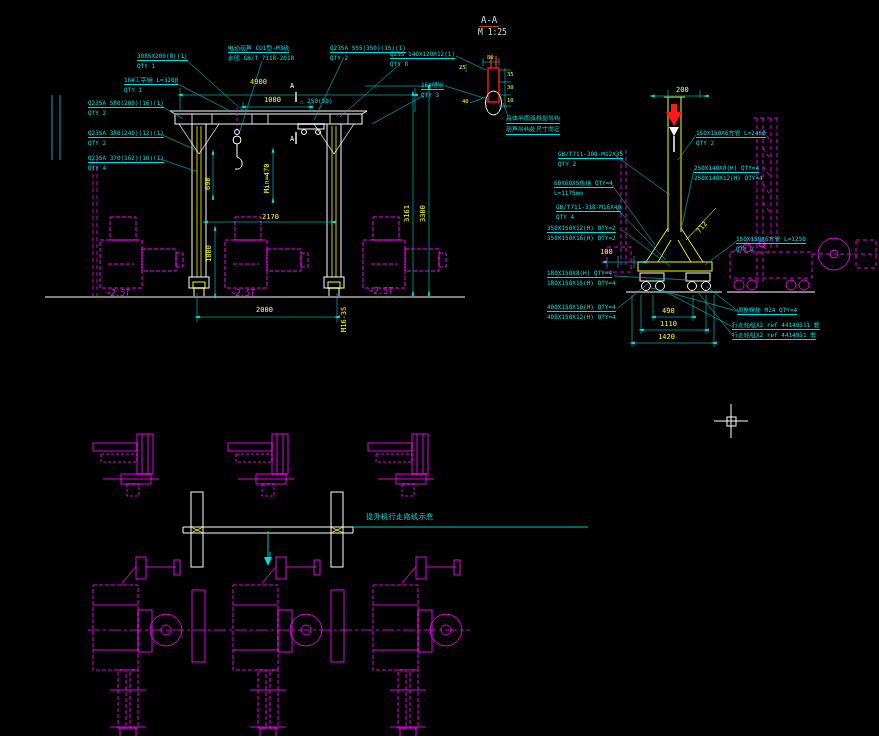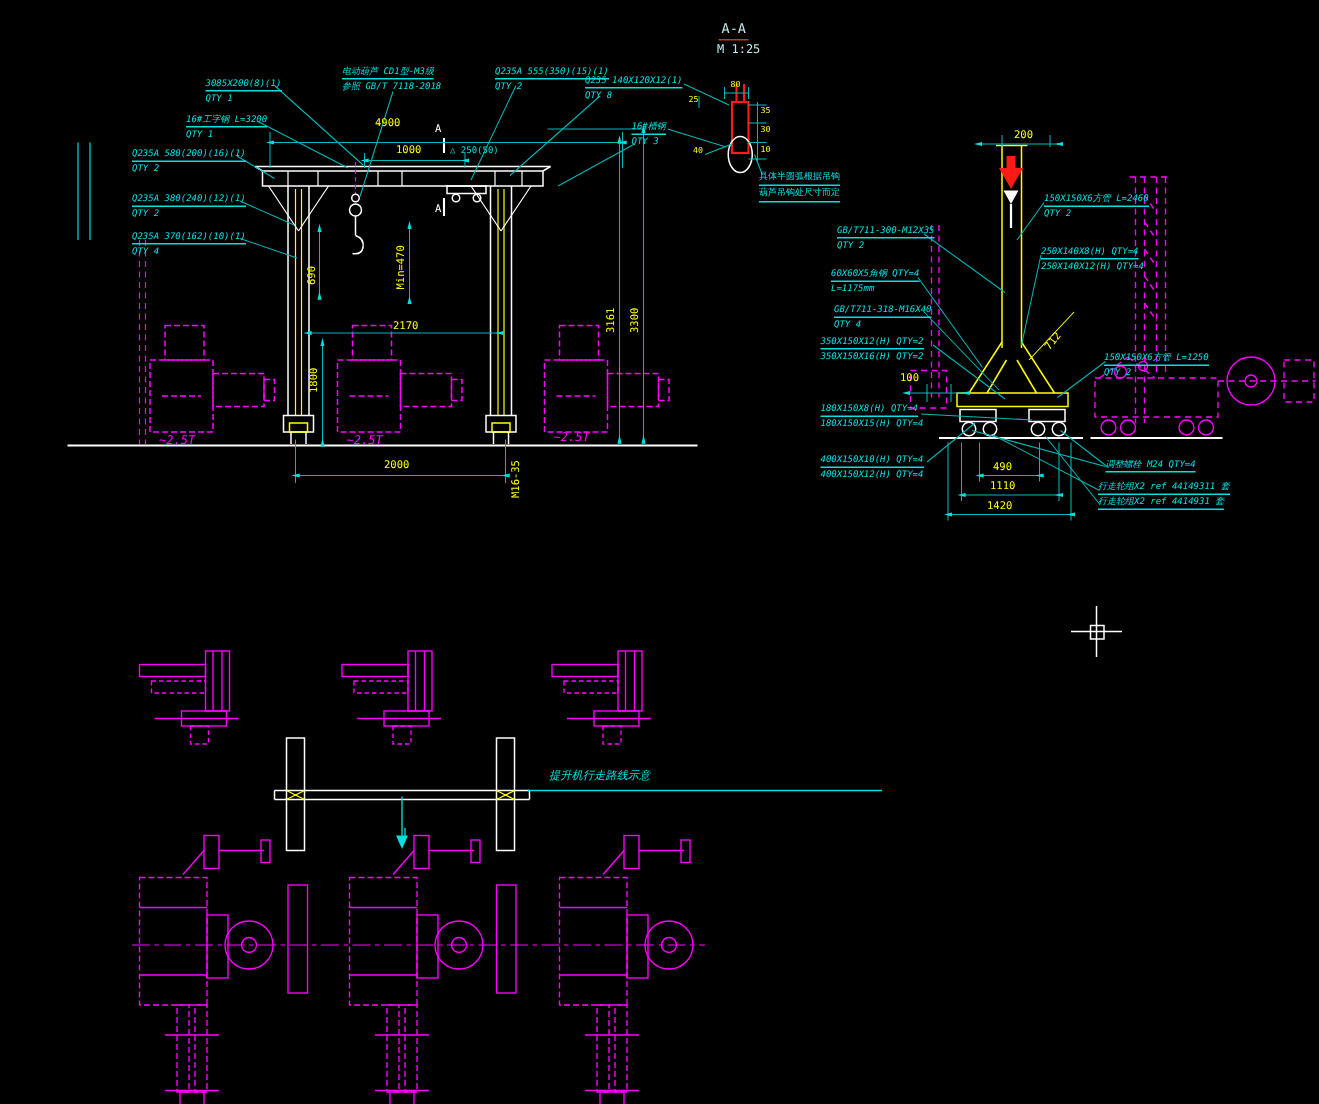--- a/index.html
+++ b/index.html
@@ -1,19 +1,19 @@
 <!DOCTYPE html>
 <html><head>
 <meta charset="utf-8">
 <style>
   html,body{margin:0;padding:0;background:#000;}
   #canvas{position:relative;width:879px;height:736px;background:#000;overflow:hidden;
           font-family:"DejaVu Sans Mono", monospace;}
   #canvas svg{position:absolute;left:0;top:0;}
-  .lbl{position:absolute;color:#00e0e0;font-size:6px;line-height:9px;white-space:nowrap;font-style:italic;}
+  .lbl{position:absolute;color:#00e0e0;font-size:6px;line-height:9px;white-space:nowrap;}
   .lbl .u{border-bottom:1px solid #00e0e0;padding-bottom:0px;display:inline-block;}
   .dim{position:absolute;color:#ffff00;font-size:7px;line-height:8px;white-space:nowrap;}
   .vdim{transform:rotate(-90deg);transform-origin:0 0;}
   .cy{color:#00e0e0;}
   .wh{color:#ffffff;}
   .mg{color:#ff00ff;font-style:italic;font-size:8px;margin-top:40px;}
   .ttl{position:absolute;color:#bfeaea;font-size:9px;white-space:nowrap;border-bottom:1px solid #c2410c;padding:0 2px 1px 2px;}
   .ttl2{position:absolute;color:#bfeaea;font-size:8px;white-space:nowrap;}
   .note{position:absolute;color:#00e0e0;font-size:6px;line-height:10px;white-space:nowrap;border-bottom:1px solid #00e0e0;}
   .ddim{position:absolute;color:#ffff00;font-size:5.5px;white-space:nowrap;}

